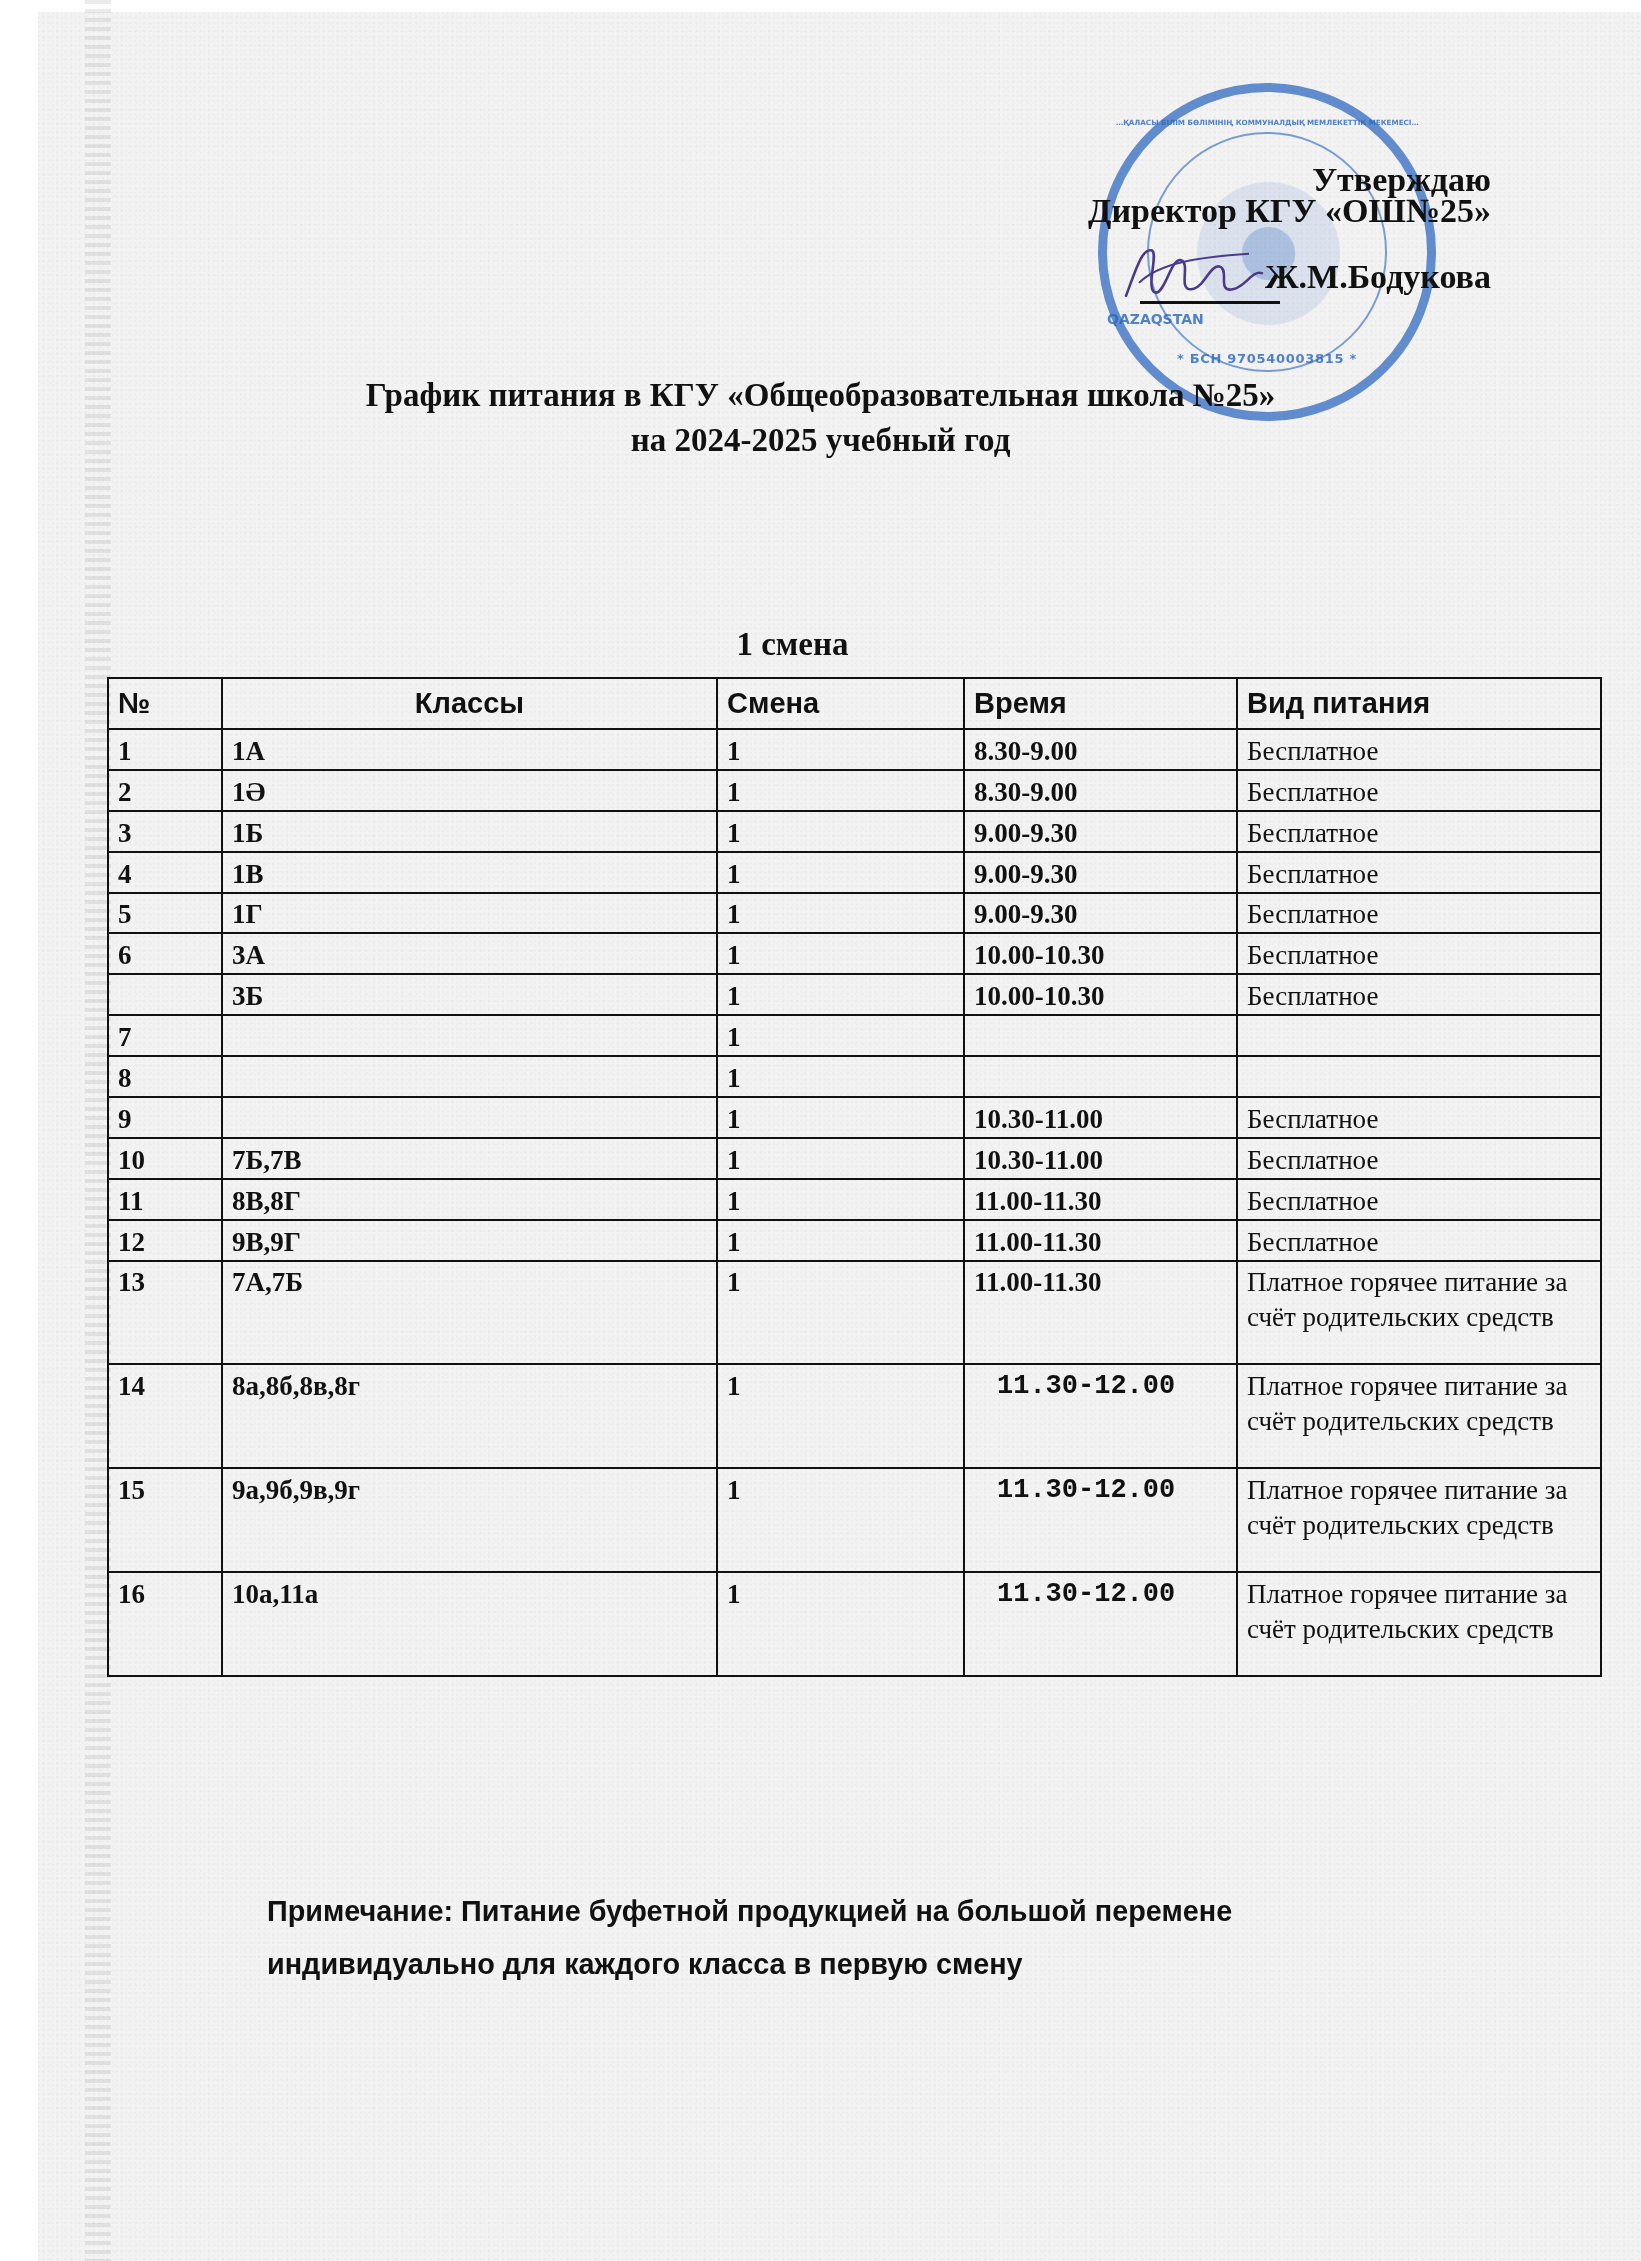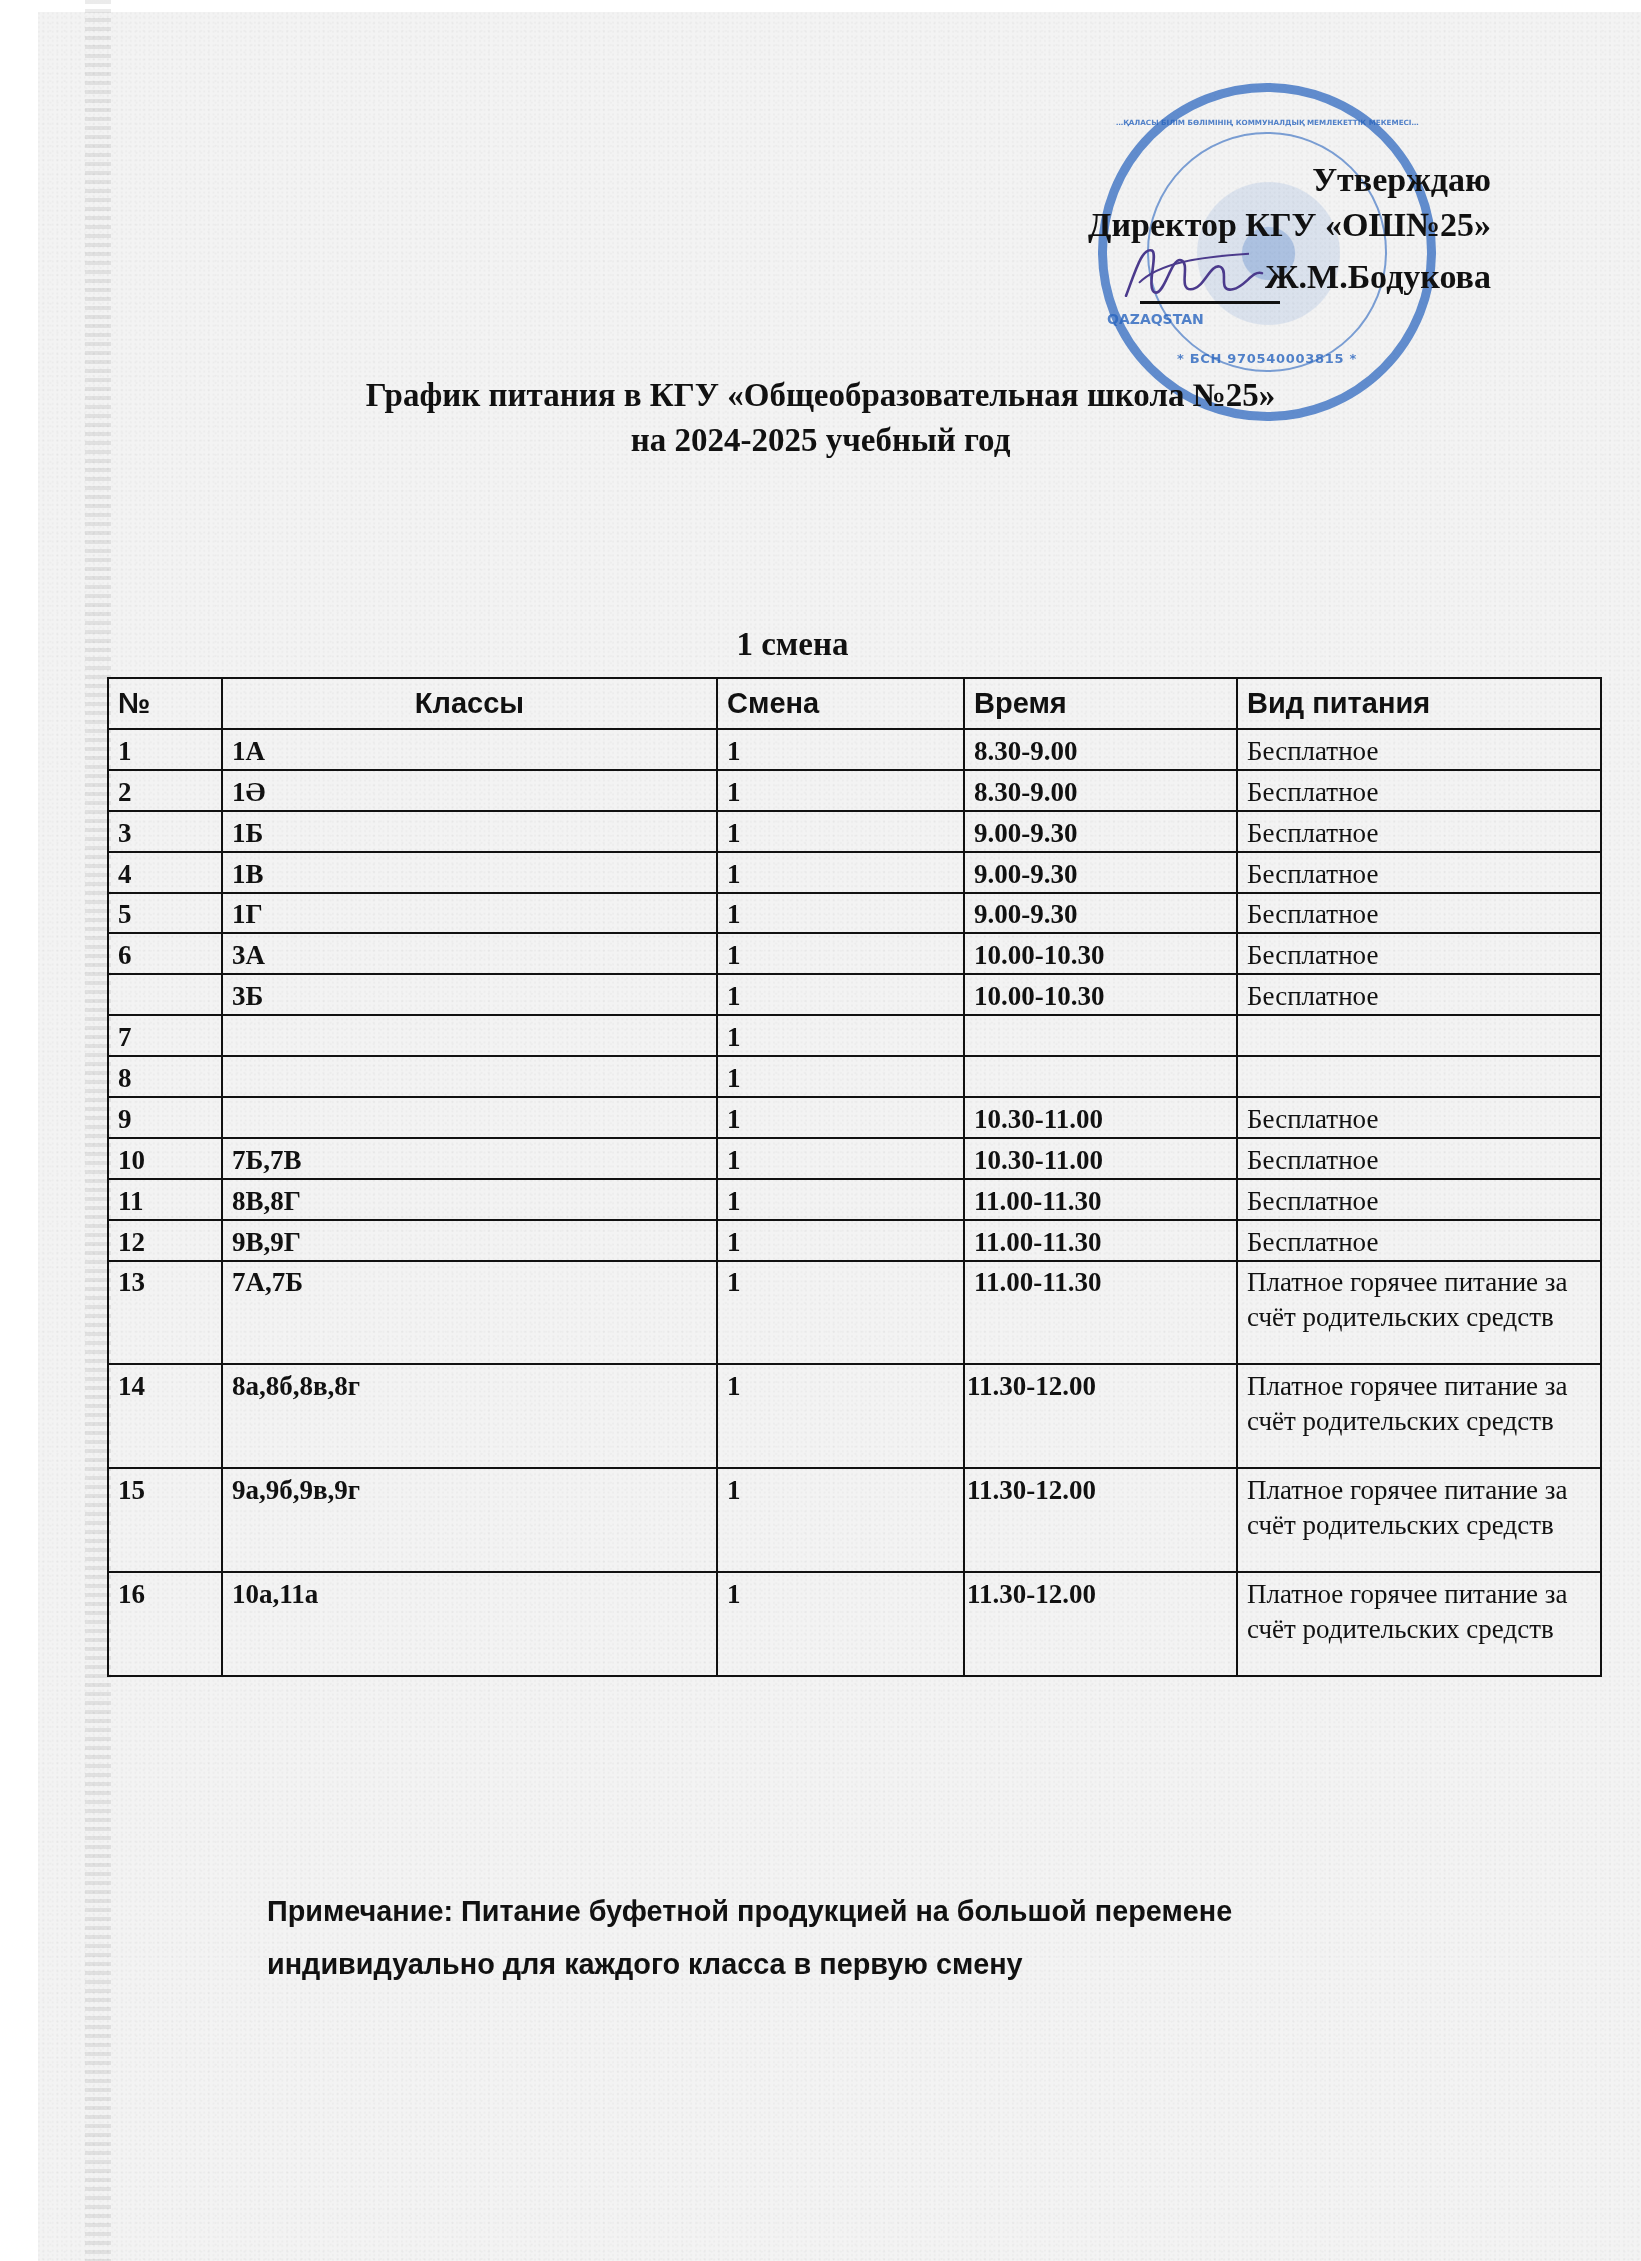--- a/index.html
+++ b/index.html
@@ -60,21 +60,21 @@
   }
   .sig-line {
     position: absolute; left: 1140px; top: 301px; width: 140px; height: 2.6px; background: #111;
   }
   .approve {
     position: absolute; right: 150px; text-align: right;
     font-weight: bold; font-size: 34px; line-height: 1;
     font-family: "Liberation Serif", serif;
   }
   .approve-1 { top: 163px; }
-  .approve-2 { top: 208px; }
+  .approve-2 { top: 194px; }
   .approve-3 { top: 260px; }
   .title {
     position: absolute; left: 0; width: 1641px; text-align: center;
     font-weight: bold; font-size: 33px; line-height: 1;
   }
   .title-1 { top: 379px; }
   .title-2 { top: 424px; }
   .shift-caption {
     position: absolute; left: 0; width: 1585px; text-align: center;
     top: 626px; font-weight: bold; font-size: 33px;
@@ -97,21 +97,21 @@
   }
   th.c-no { text-align: left; }
   th.c-cls { text-align: center; padding-right: 130px; }
   th.c-shift { text-align: left; padding-left: 33px; }
   th.c-time { text-align: left; padding-left: 49px; }
   th.c-kind { text-align: left; margin-left: 48px; }
   td.c-no, td.c-cls, td.c-shift, td.c-time { font-weight: bold; }
   td.c-kind { font-weight: normal; }
   tr.single td { height: 31px; }
   tr.multi td { height: 98px; }
-  td.c-time.indent { padding-left: 2px; }
+  td.c-time.indent { padding-left: 32px; font-family: Liberation Mono, monospace; }
   .note {
     position: absolute; left: 267px; top: 1884px; width: 1236px;
     font-family: "Liberation Sans", "DejaVu Sans", sans-serif;
     font-weight: bold; font-size: 30px; line-height: 53px;
     transform: scaleX(0.96); transform-origin: left top;
   }
 </style>
 </head>
 <body>
 

